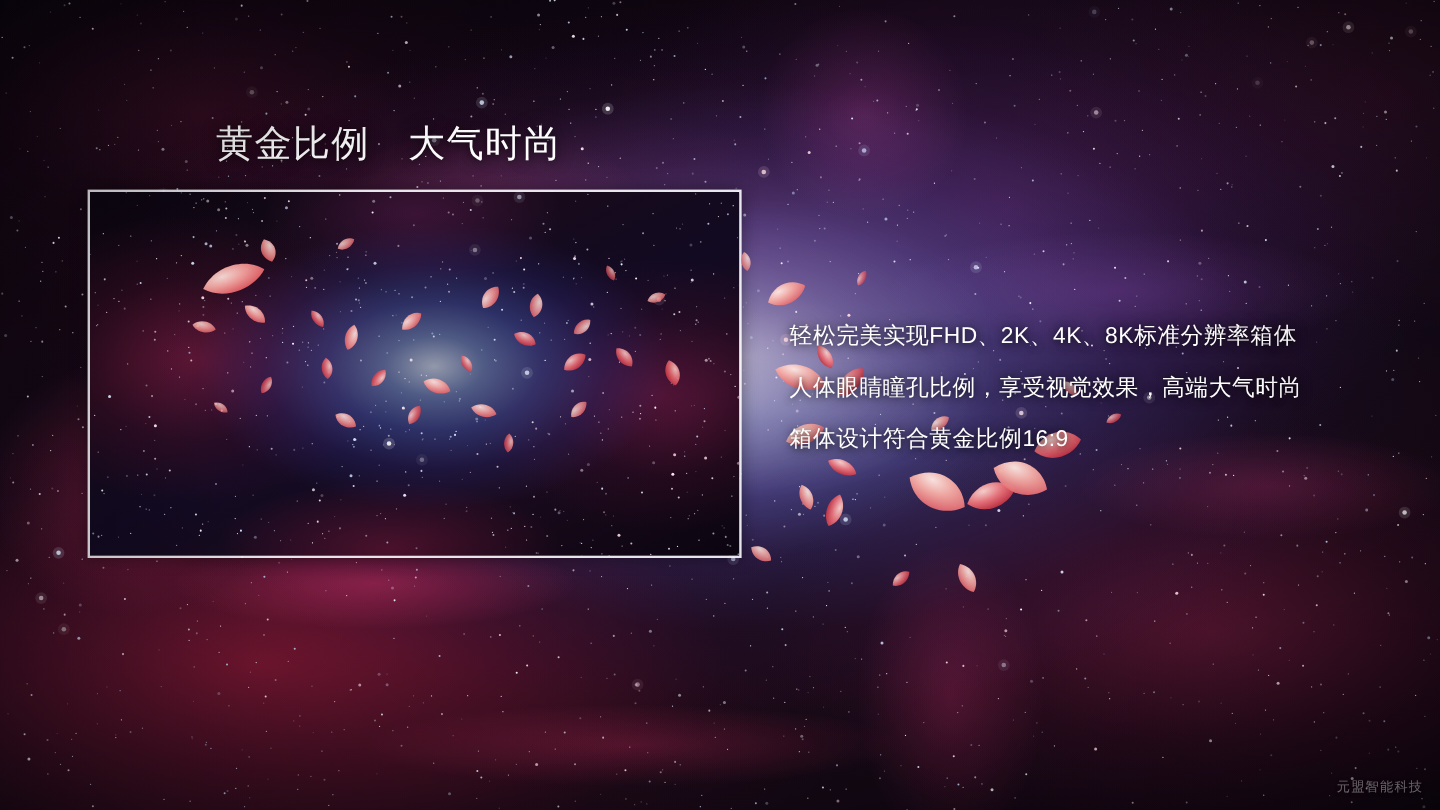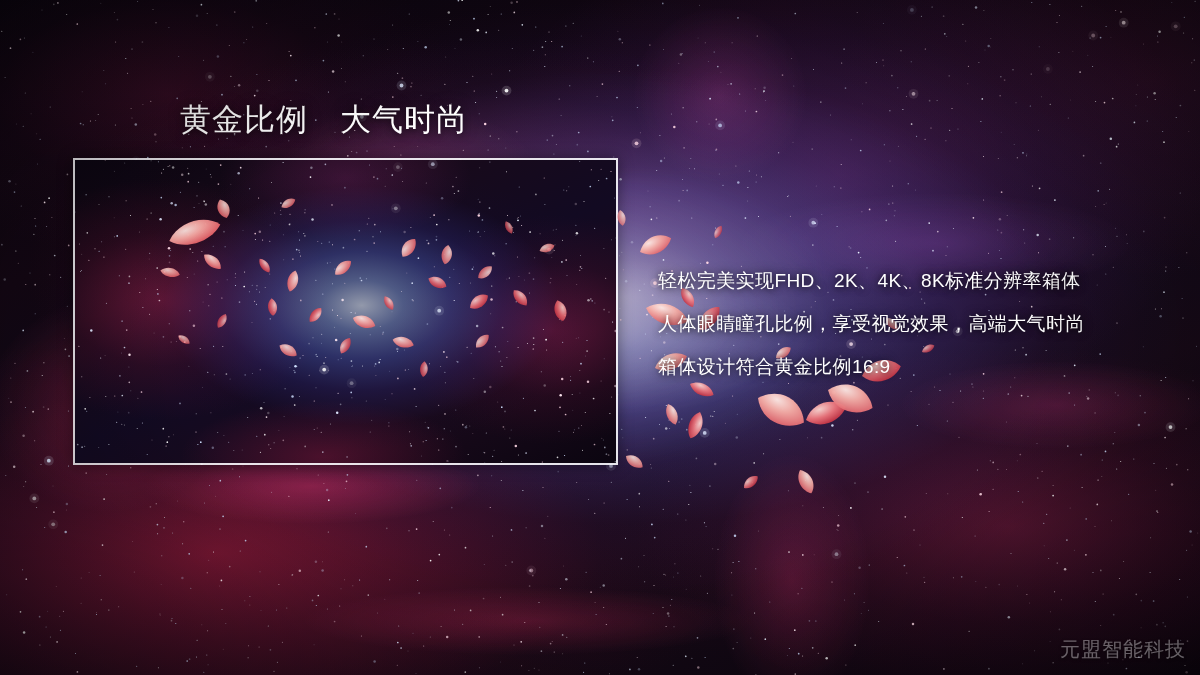--- a/index.html
+++ b/index.html
@@ -174,21 +174,21 @@
     letter-spacing: 0.4px;
     white-space: nowrap;
     text-shadow: 0 1px 6px rgba(0,0,0,0.70), 0 0 12px rgba(0,0,0,0.45);
   }
 
   
   .watermark {
     position: absolute;
     right: 14px;
     bottom: 12px;
-    font-size: 20px;
+    font-size: 11px;
     letter-spacing: 1px;
     color: rgba(230,226,232,0.42);
     text-shadow: 0 1px 3px rgba(0,0,0,0.5);
   }
 
   
   .vignette {
     position: absolute;
     inset: 0;
     pointer-events: none;

